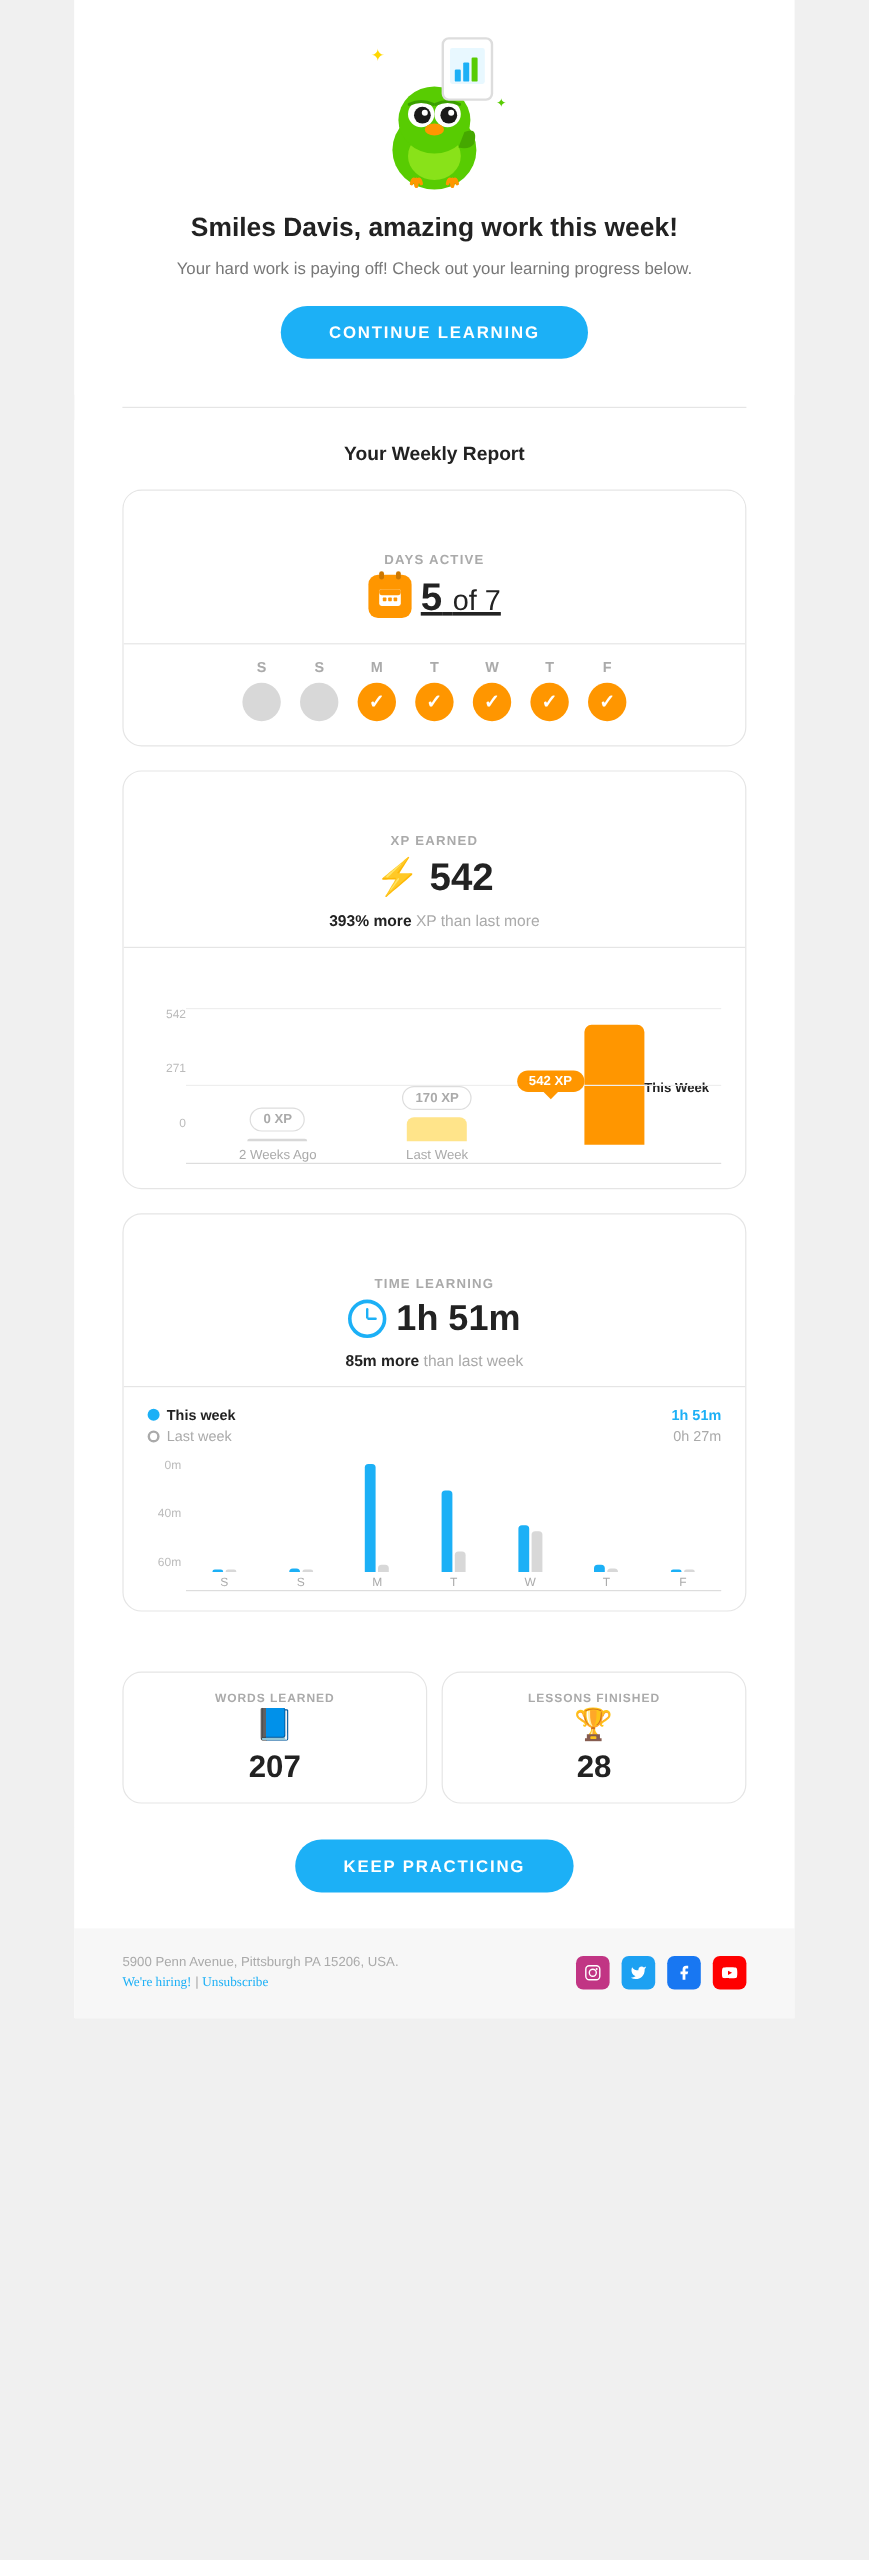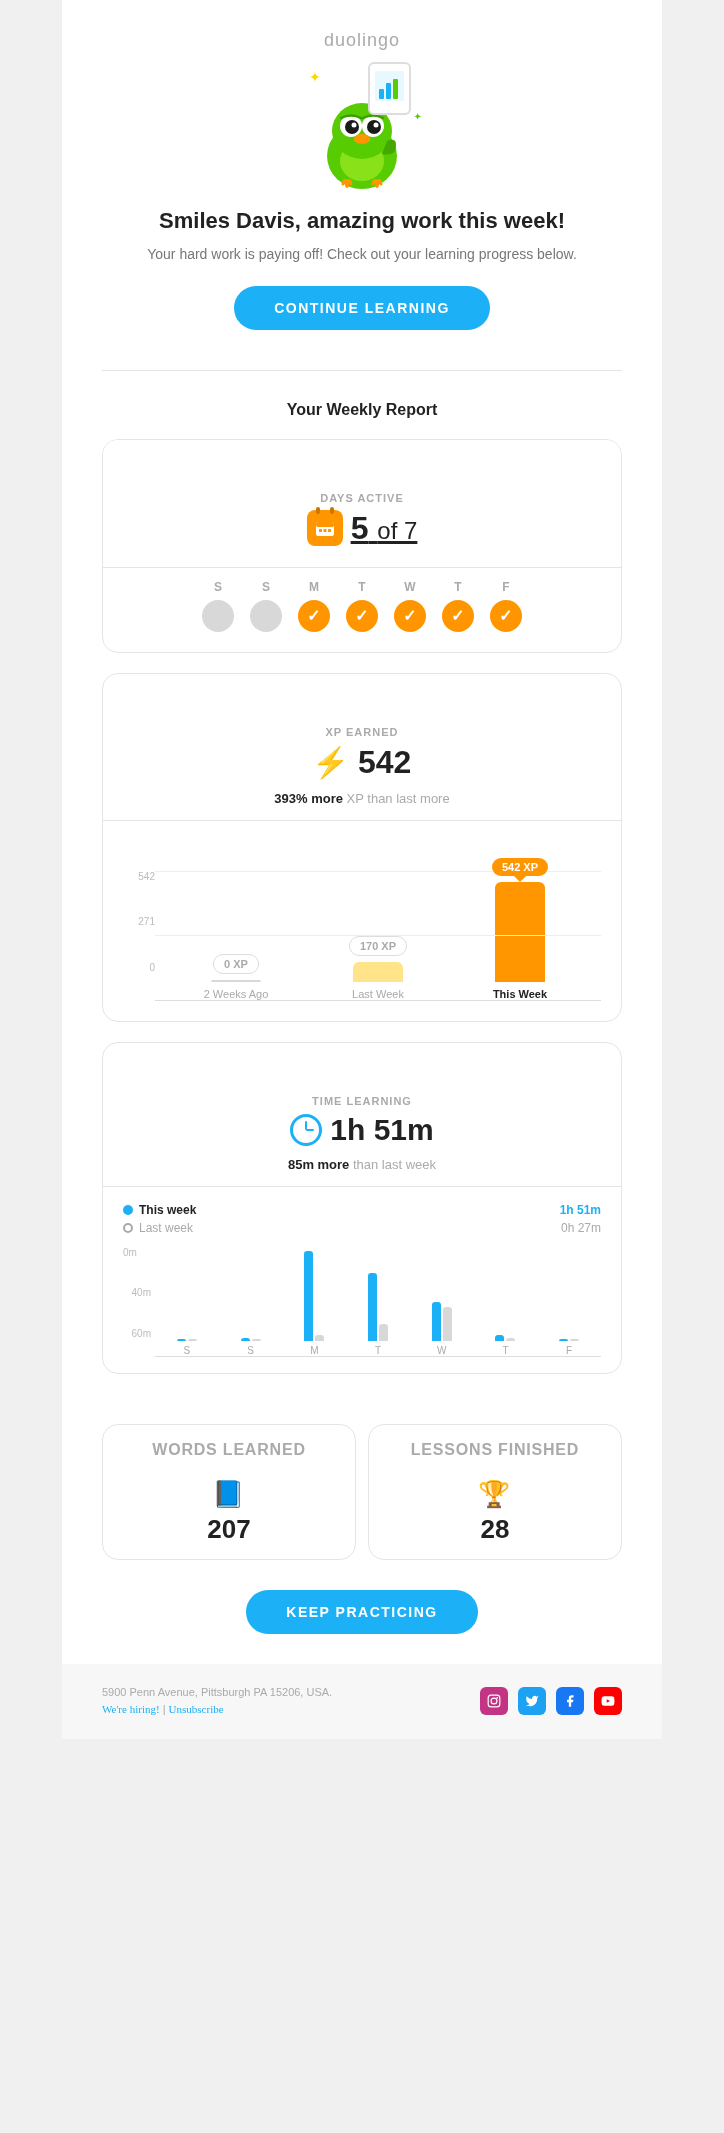--- a/index.html
+++ b/index.html
@@ -214,26 +214,26 @@
       background: #fff;
     }
     .stat-card {
       flex: 1;
       border: 1.5px solid #e5e5e5;
       border-radius: 16px;
       padding: 16px 12px 14px;
       text-align: center;
     }
     .stat-label {
-      font-size: 16px;
+      font-size: 10px;
       font-weight: 700;
       color: #aaa;
       letter-spacing: 0.8px;
       text-transform: uppercase;
-      margin-bottom: 20px;
+      margin-bottom: 1px;
     }
     .stat-icon {
       font-size: 26px;
       margin-bottom: 4px;
       display: block;
     }
     .stat-value {
       font-size: 26px;
       font-weight: 800;
       color: #222;
@@ -280,21 +280,20 @@
       color: #fff;
     }
   </style>
 </head>
 <body>
 
 <div class="email-wrapper">
   <div class="email-container">
 
     <div class="header-section">
-      <div class="duolingo-logo">duolingo</div>
 
       
       <div style="margin: 0 auto 16px; width:130px; height:130px; position:relative; display:flex; align-items:flex-end; justify-content:center;">
 
         <svg style="position:absolute; top:0; right:15px;" width="45" height="55" viewBox="0 0 45 55">
           <rect x="2" y="2" width="41" height="51" rx="5" ry="5" fill="#fff" stroke="#ddd" stroke-width="2"></rect>
           <rect x="8" y="10" width="29" height="30" rx="2" fill="#e8f8ff"></rect>
 
           <rect x="12" y="28" width="5" height="10" fill="#1cb0f6" rx="1"></rect>
           <rect x="19" y="22" width="5" height="16" fill="#1cb0f6" rx="1"></rect>
@@ -428,21 +427,21 @@
               <div style="display: flex; flex-direction: column; align-items: center; justify-content: flex-end; flex: 1 1 0%; height: 100%;">
                     <div style="background: rgb(255, 255, 255); border: 1.5px solid rgb(221, 221, 221); border-radius: 20px; font-size: 11px; font-weight: 700; color: rgb(170, 170, 170); padding: 3px 10px; white-space: nowrap; margin-bottom: 6px;">0 XP</div>
                     <div style="width: 50px; height: 2px; border-radius: 6px 6px 0px 0px; flex-shrink: 0; background: rgb(216, 216, 216);"></div>
                     <div style="font-size: 11px; color: rgb(170, 170, 170); margin-top: 6px; font-weight: 400; white-space: nowrap;">2 Weeks Ago</div>
                   </div>
                   <div style="display: flex; flex-direction: column; align-items: center; justify-content: flex-end; flex: 1 1 0%; height: 100%;">
                     <div style="background: rgb(255, 255, 255); border: 1.5px solid rgb(221, 221, 221); border-radius: 20px; font-size: 11px; font-weight: 700; color: rgb(170, 170, 170); padding: 3px 10px; white-space: nowrap; margin-bottom: 6px;">170 XP</div>
                     <div style="width: 50px; height: 20px; border-radius: 6px 6px 0px 0px; flex-shrink: 0; background: rgb(255, 228, 138);"></div>
                     <div style="font-size: 11px; color: rgb(170, 170, 170); margin-top: 6px; font-weight: 400; white-space: nowrap;">Last Week</div>
                   </div>
-                  <div style="display: flex; flex-direction: column; align-items: center; justify-content: flex-end; flex: 1 1 0%; height: 100%;">
+                  <div style="display: flex; align-items: center; justify-content: flex-end; flex: 1 1 0%; height: 100%;">
                     <div style="background: rgb(255, 150, 0); color: rgb(255, 255, 255); border: none; border-radius: 12px; font-size: 11px; font-weight: 700; padding: 3px 10px; white-space: nowrap; margin-bottom: 6px; position: relative;">542 XP<div style="position: absolute; bottom: -6px; left: 50%; transform: translateX(-50%); width: 0px; height: 0px; border-left: 6px solid transparent; border-right: 6px solid transparent; border-top: 6px solid rgb(255, 150, 0);"></div></div>
                     <div style="width: 50px; height: 100px; border-radius: 6px 6px 0px 0px; flex-shrink: 0; background: rgb(255, 150, 0);"></div>
                     <div style="font-size: 11px; color: rgb(34, 34, 34); margin-top: 6px; font-weight: 700; white-space: nowrap;">This Week</div>
                   </div>
                 </div>
             </div>
           </div>
         </div>
       </div>
 
@@ -477,21 +476,21 @@
             <div class="legend-right">
               <span class="legend-time this">1h 51m</span>
               <span class="legend-time last">0h 27m</span>
             </div>
           </div>
 
           <div style="display:flex;height:110px;" id="time-chart">
           <div style="display: flex; flex-direction: column-reverse; justify-content: space-between; height: 100%; width: 32px; padding-bottom: 18px;">
                 <span style="font-size: 10px; color: rgb(187, 187, 187); text-align: right; padding-right: 4px;">60m</span>
                 <span style="font-size: 10px; color: rgb(187, 187, 187); text-align: right; padding-right: 4px;">40m</span>
-                <span style="font-size: 10px; color: rgb(187, 187, 187); padding-right: 4px;">0m</span>
+                <span style="font-size: 10px; color: rgb(187, 187, 187); text-align: right; padding-right: 4px;">0m</span>
               </div>
               <div style="flex: 1 1 0%; display: flex; align-items: flex-end; height: 100%; border-bottom: 1px solid rgb(221, 221, 221);">
                 <div style="flex: 1 1 0%; display: flex; flex-direction: column; align-items: center; justify-content: flex-end; height: 100%;">
                   <div style="display: flex; gap: 2px; align-items: flex-end;">
                     <div style="width: 9px; height: 2px; background: rgb(28, 176, 246); border-radius: 3px 3px 0px 0px;"></div>
                     <div style="width: 9px; height: 2px; background: rgb(216, 216, 216); border-radius: 3px 3px 0px 0px;"></div>
                   </div>
                   <div style="font-size: 10px; color: rgb(170, 170, 170); margin-top: 4px;">S</div>
                 </div>
                 <div style="flex: 1 1 0%; display: flex; flex-direction: column; align-items: center; justify-content: flex-end; height: 100%;">

